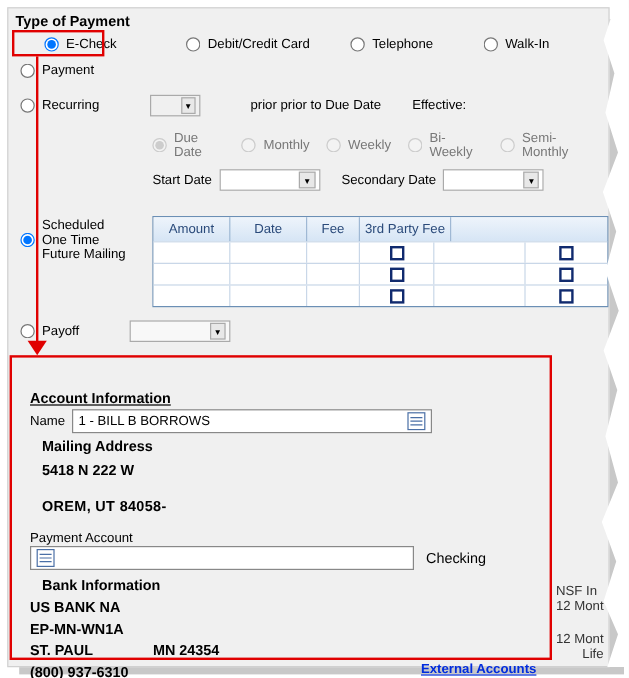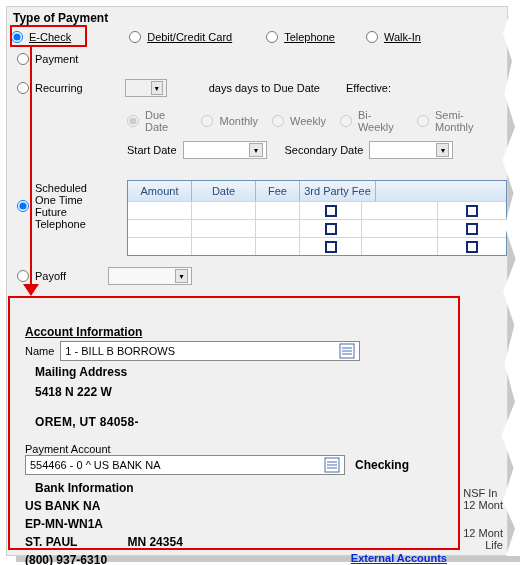--- a/index.html
+++ b/index.html
@@ -103,34 +103,34 @@
     font-size:11px; color:#333;
   }
 </style>
 </head>
 <body>
 
 <div class="shadow"></div>
 <div class="panel">
   <div class="grp-title">Type of Payment</div>
 
-  <div class="row" style="gap:24px; padding-left:4px; padding-top:4px;text-decoration:underline;">
+  <div class="row" style="gap:24px; padding-left:30px; padding-top:4px;">
     <label class="radio">
       <input type="radio" name="pt" checked="" style="">
       <span>E-Check</span>
     </label>
     <label class="radio" style="margin-left:34px;">
       <input type="radio" name="pt" style="">
       <span>Debit/Credit Card</span>
     </label>
     <label class="radio" style="margin-left:10px;">
       <input type="radio" name="pt" style="">
       <span>Telephone</span>
     </label>
-    <label class="radio" style="margin-left:7px;">
+    <label class="radio" style="margin-left:18px;">
       <input type="radio" name="pt" style="">
       <span>Walk-In</span>
     </label>
   </div>
 
   <div class="row" style="padding-top:8px;">
     <label class="radio">
       <input type="radio" name="pm" style="">
       <span>Payment</span>
     </label>
@@ -140,21 +140,21 @@
     <label class="radio">
       <input type="radio" name="pm" style="">
       <span>Recurring</span>
     </label>
     <span style="width:30px;"></span>
     <span class="combo" style="width:42px; background:#f0f0f0;">
       <span style="width:22px;"></span>
         <span class="dd">▾</span>
     </span>
     <span style="width:30px;"></span>
-    <span>days days to Due Date</span>
+    <span>prior prior to Due Date</span>
     <span style="width:14px;"></span>
     <span>Effective:</span>
   </div>
 
   <div class="row subradio" style="padding-left:120px; padding-top:10px; gap:14px;">
     <label class="radio">
       <input type="radio" name="freq" checked="" disabled="" style="">
       <span>Due Date</span>
     </label>
     <label class="radio">
@@ -185,21 +185,21 @@
     <span>Secondary Date</span>
     <span class="combo" style="width:84px;">
       <span style="width:64px;"></span>
         <span class="dd">▾</span>
     </span>
   </div>
 
   <div style="position:absolute; left:10px; top:175px; width:110px; display:flex; align-items:center;">
     <label class="radio" style="align-items:center;">
       <input type="radio" name="pm" checked="" style="">
-      <span style="width:70px; line-height:12px;">Scheduled One Time Future Telephone</span>
+      <span style="width:70px; line-height:12px;">Scheduled One Time Future Mailing</span>
     </label>
   </div>
 
   <div class="table">
     <div class="table-head">
       <div class="th" style="width:64px;">Amount</div>
       <div class="th" style="width:64px;">Date</div>
       <div class="th" style="width:44px;">Fee</div>
       <div class="th" style="width:76px;">3rd Party Fee</div>
     </div>
@@ -272,31 +272,30 @@
           </span>
         </div>
       </div>
       <div class="sub">Mailing Address</div>
       <div class="addr">5418 N 222 W</div>
       <div class="addr spaced" style="margin-top:16px;">OREM, UT  84058-</div>
 
       <div class="pa-label">Payment Account</div>
       <div style="display:flex; align-items:center; gap:10px;">
         <div class="bigcombo" style="width:320px;">
-          <span>554466 - 0 ^ US BANK NA</span>
           <span class="grip">
             <svg width="16" height="16">
                 <rect x="1" y="1" width="14" height="14" fill="#fff" stroke="#4a6fa6"></rect>
                 <line x1="3" y1="5" x2="13" y2="5" stroke="#4a6fa6"></line>
                 <line x1="3" y1="8" x2="13" y2="8" stroke="#4a6fa6"></line>
                 <line x1="3" y1="11" x2="13" y2="11" stroke="#4a6fa6"></line>
               </svg>
           </span>
         </div>
-        <span style="font-weight:bold; font-size:12px;">Checking</span>
+        <span style="font-weight:normal; font-size:12px;">Checking</span>
       </div>
 
       <div class="sub" style="margin-top:6px;">Bank Information</div>
       <div class="bankline" style="margin-left:0;">US BANK NA</div>
       <div class="bankline">EP-MN-WN1A</div>
       <div style="display:flex; gap:50px;">
         <span class="bankline">ST. PAUL</span>
         <span class="bankline">MN 24354</span>
       </div>
       <div style="display:flex; justify-content:space-between; align-items:center;">

